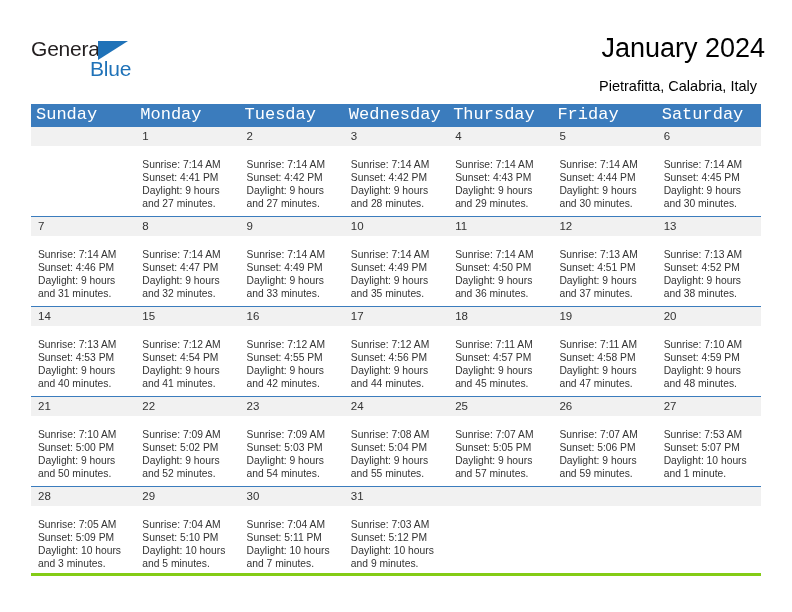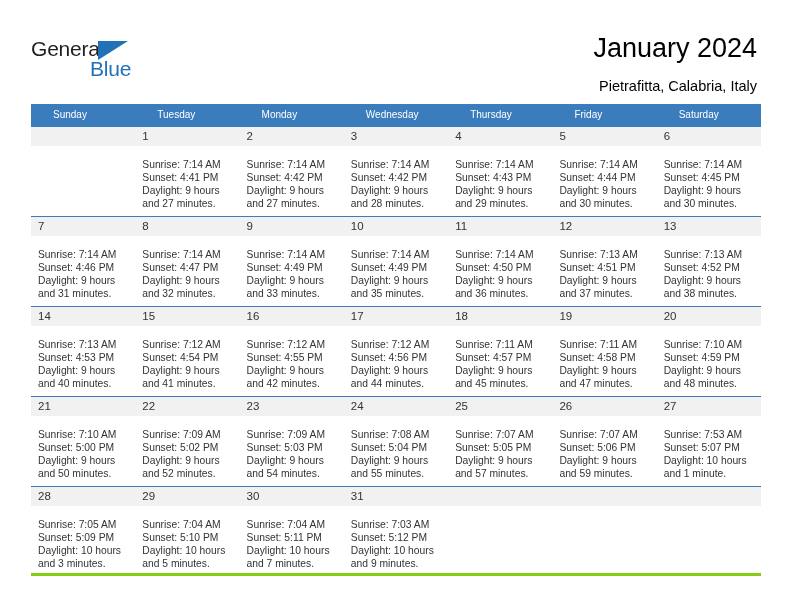--- a/index.html
+++ b/index.html
@@ -52,21 +52,21 @@
     position: absolute;
     left: 59px;
     top: 20px;
     font-size: 21px;
     letter-spacing: -0.2px;
     color: #1f72b8;
     line-height: 22px;
   }
   .title {
     position: absolute;
-    right: 35px;
+    right: 27px;
     top: 33px;
     font-size: 27px;
     color: #000000;
     text-align: right;
     white-space: nowrap;
   }
   .subtitle {
     position: absolute;
     right: 35px;
     top: 78px;
@@ -88,25 +88,26 @@
     width: 730px;
   }
   .headrow {
     background: #3b7cbd;
     height: 22px;
   }
   .headcell {
     flex: 1 1 0;
     min-width: 0;
     color: #ffffff;
-    font-size: 10px;
+    font-size: 17px;
     line-height: 22px;
-    padding-left: 22px;
+    padding-left: 5px;
     white-space: nowrap;
     overflow: hidden;
+    font-family: Liberation Mono, monospace;
   }
   .weekrow {
     border-top: 1px solid #3b7cbd;
     height: 90px;
   }
   .weekrow.last { border-bottom: 3px solid #84cc16; }
   .cell {
     flex: 1 1 0;
     min-width: 0;
     position: relative;
@@ -142,22 +143,22 @@
       <span class="logo-tri"></span>
       <span class="logo-blue">Blue</span>
     </div>
     <div class="title">January 2024</div>
     <div class="subtitle">Pietrafitta, Calabria, Italy</div>
   </div>
 
   <div class="cal">
     <div class="row headrow">
       <div class="headcell">Sunday</div>
+      <div class="headcell">Monday</div>
       <div class="headcell">Tuesday</div>
-      <div class="headcell">Monday</div>
       <div class="headcell">Wednesday</div>
       <div class="headcell">Thursday</div>
       <div class="headcell">Friday</div>
       <div class="headcell">Saturday</div>
     </div>
     <div id="weeks-container">
         <div class="row weekrow">
           <div class="cell empty">
             <div class="daynum-band"></div>
           </div>

